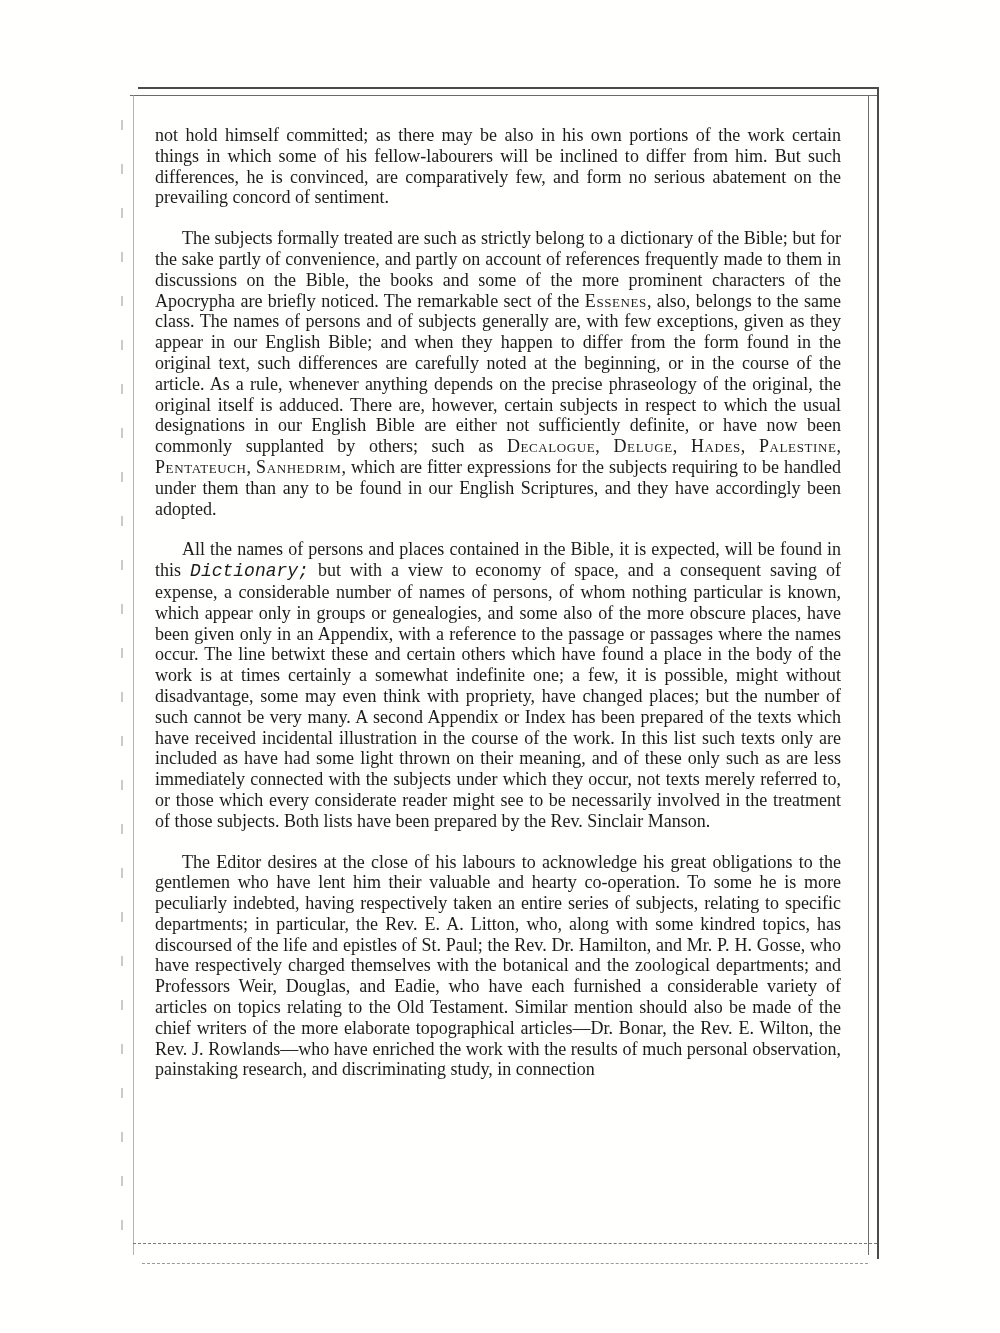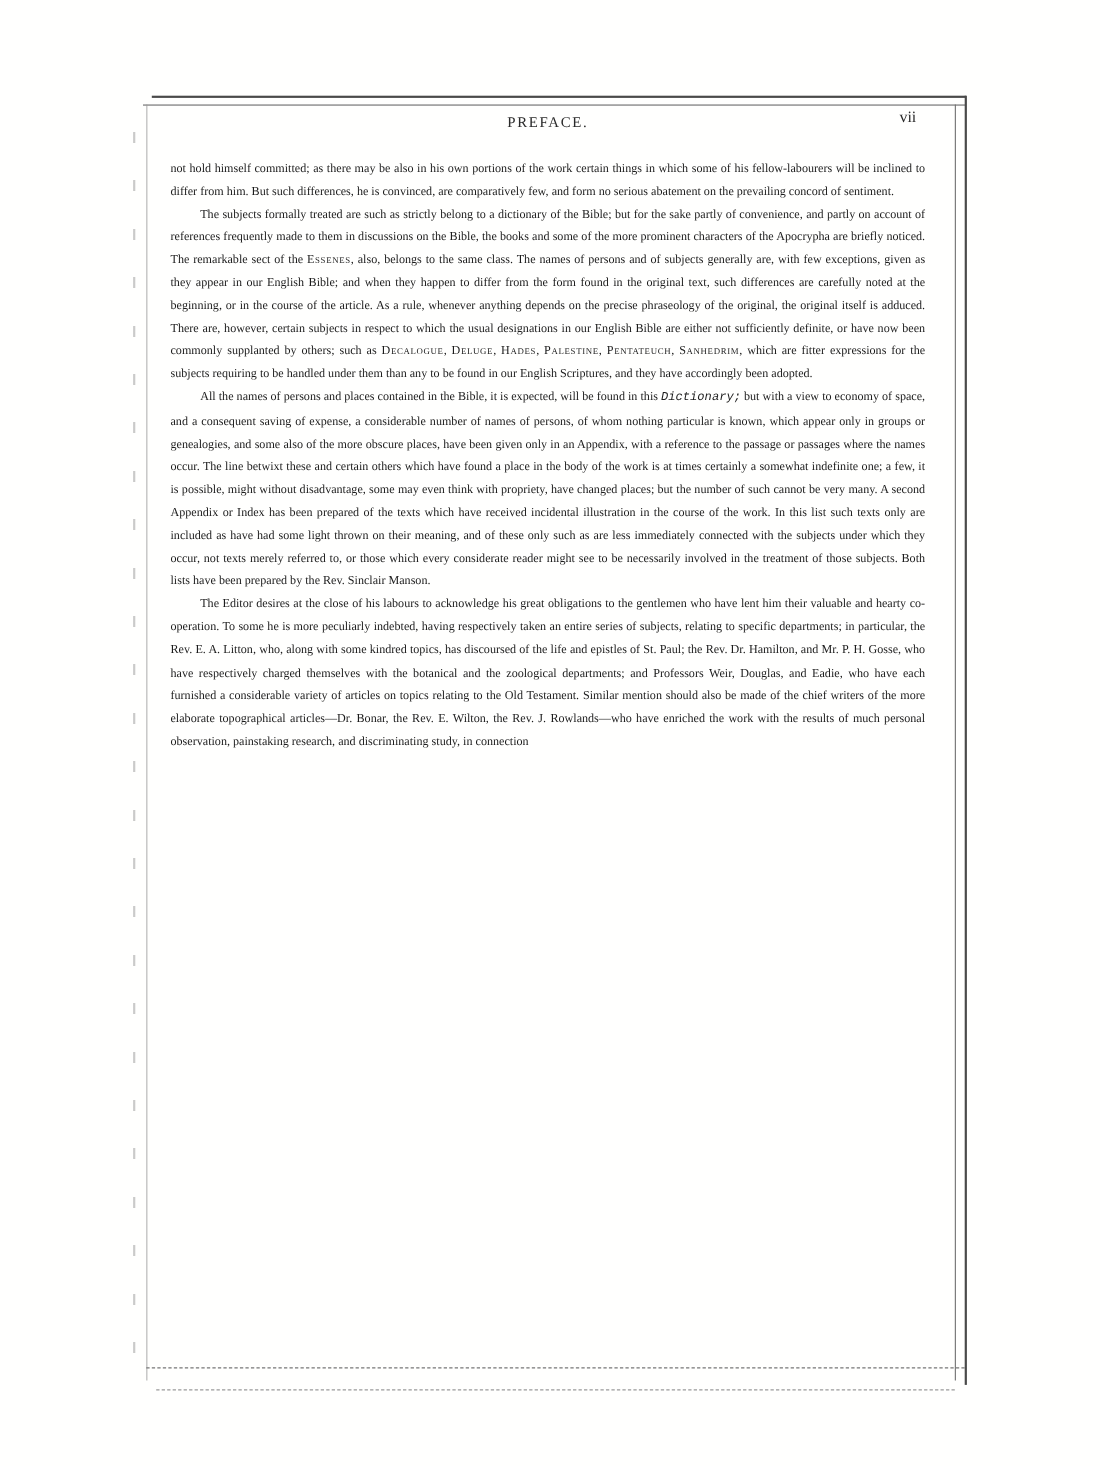--- a/index.html
+++ b/index.html
@@ -56,49 +56,45 @@
   }
   .page-number {
     position: absolute;
     right: 8px;
     top: -4px;
     font-size: 14.5px;
     color: #2a2a2a;
   }
   .body-text {
     margin-top: 22px;
-    font-size: 11px;
+    font-size: 18px;
     line-height: 20.8px;
     text-align: justify;
     color: #1c1c1c;
   }
   .para { margin: 0; }
-  .para.indent { text-indent: 27px; }
+  .para.indent { text-indent: 27px; margin-top: 20px; }
   .smallcaps { font-variant: small-caps; letter-spacing: 0.6px; }
   .italic { font-style: italic; font-family: Liberation Mono, monospace; }
 </style>
 </head>
 <body>
 
 <div class="page">
 
   <div class="rule" id="rule-top-outer"></div>
   <div class="rule" id="rule-top-inner"></div>
   <div class="rule" id="rule-right-outer"></div>
   <div class="rule" id="rule-right-inner"></div>
   <div class="rule" id="rule-left"></div>
   <div class="rule" id="bottom-dash-1"></div>
   <div class="rule" id="bottom-dash-2"></div>
   <div id="left-marks"></div>
 
   <div class="content">
-    <div class="header-row">
-      <span class="running-title">PREFACE.</span>
-      <span class="page-number">vii</span>
-    </div>
     <div class="body-text" id="paragraphs">
         <p class="para"><span>not hold himself committed; as there may be also in his own portions of the work certain things in which some of his fellow-labourers will be inclined to differ from him. But such differences, he is convinced, are comparatively few, and form no serious abatement on the prevailing concord of sentiment.</span></p>
         <p class="para indent"><span>The subjects formally treated are such as strictly belong to a dictionary of the Bible; but for the sake partly of convenience, and partly on account of references frequently made to them in discussions on the Bible, the books and some of the more prominent characters of the Apocrypha are briefly noticed. The remarkable sect of the </span><span class="smallcaps">Essenes</span><span>, also, belongs to the same class. The names of persons and of subjects generally are, with few exceptions, given as they appear in our English Bible; and when they happen to differ from the form found in the original text, such differences are carefully noted at the beginning, or in the course of the article. As a rule, whenever anything depends on the precise phraseology of the original, the original itself is adduced. There are, however, certain subjects in respect to which the usual designations in our English Bible are either not sufficiently definite, or have now been commonly supplanted by others; such as </span><span class="smallcaps">Decalogue</span><span>, </span><span class="smallcaps">Deluge</span><span>, </span><span class="smallcaps">Hades</span><span>, </span><span class="smallcaps">Palestine</span><span>, </span><span class="smallcaps">Pentateuch</span><span>, </span><span class="smallcaps">Sanhedrim</span><span>, which are fitter expressions for the subjects requiring to be handled under them than any to be found in our English Scriptures, and they have accordingly been adopted.</span></p>
         <p class="para indent"><span>All the names of persons and places contained in the Bible, it is expected, will be found in this </span><span class="italic">Dictionary;</span><span> but with a view to economy of space, and a consequent saving of expense, a considerable number of names of persons, of whom nothing particular is known, which appear only in groups or genealogies, and some also of the more obscure places, have been given only in an Appendix, with a reference to the passage or passages where the names occur. The line betwixt these and certain others which have found a place in the body of the work is at times certainly a somewhat indefinite one; a few, it is possible, might without disadvantage, some may even think with propriety, have changed places; but the number of such cannot be very many. A second Appendix or Index has been prepared of the texts which have received incidental illustration in the course of the work. In this list such texts only are included as have had some light thrown on their meaning, and of these only such as are less immediately connected with the subjects under which they occur, not texts merely referred to, or those which every considerate reader might see to be necessarily involved in the treatment of those subjects. Both lists have been prepared by the Rev. Sinclair Manson.</span></p>
         <p class="para indent"><span>The Editor desires at the close of his labours to acknowledge his great obligations to the gentlemen who have lent him their valuable and hearty co-operation. To some he is more peculiarly indebted, having respectively taken an entire series of subjects, relating to specific departments; in particular, the Rev. E. A. Litton, who, along with some kindred topics, has discoursed of the life and epistles of St. Paul; the Rev. Dr. Hamilton, and Mr. P. H. Gosse, who have respectively charged themselves with the botanical and the zoological departments; and Professors Weir, Douglas, and Eadie, who have each furnished a considerable variety of articles on topics relating to the Old Testament. Similar mention should also be made of the chief writers of the more elaborate topographical articles—Dr. Bonar, the Rev. E. Wilton, the Rev. J. Rowlands—who have enriched the work with the results of much personal observation, painstaking research, and discriminating study, in connection</span></p>
       </div>
   </div>
 
 </div>
 

